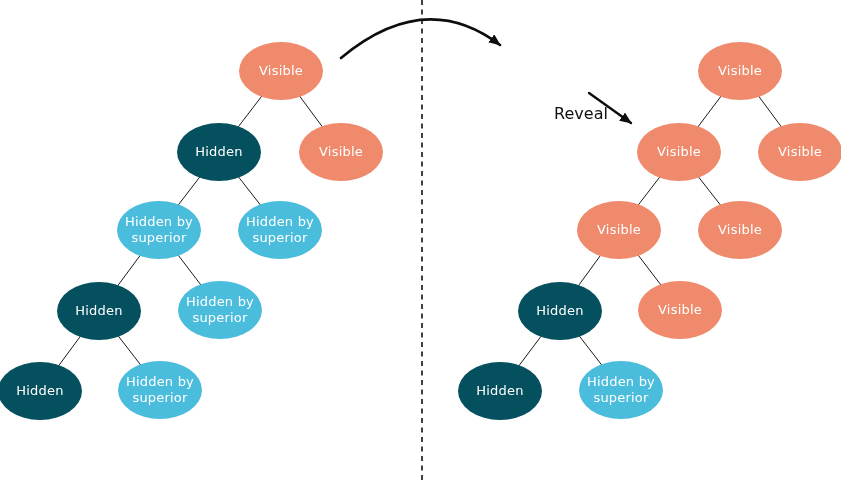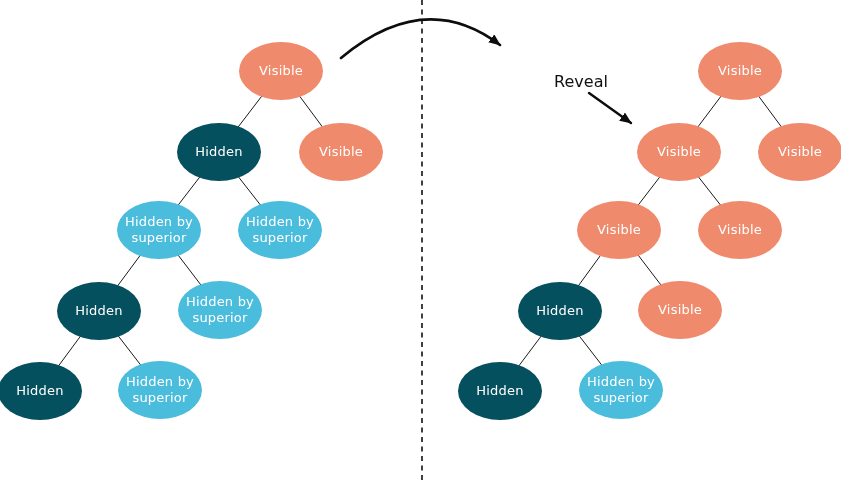--- a/index.html
+++ b/index.html
@@ -9,21 +9,21 @@
   #nodes-layer{position:absolute;left:0;top:0;width:100%;height:100%;}
   .node{
     position:absolute;border-radius:50%;
     display:flex;align-items:center;justify-content:center;
     text-align:center;font-size:13px;font-weight:500;
     line-height:1.25;letter-spacing:.2px;
   }
   .node-label{display:block;width:76px;}
   .reveal-label{
     position:absolute;transform:translate(-50%,-50%);
-    font-size:16px;font-weight:500;color:#111111;white-space:nowrap;
+    font-size:16px;font-weight:500;color:#111111;white-space:nowrap;margin-top:32px;
   }
   #edges-group line{stroke:#1b1b1b;stroke-width:1;}
   #divider-line{stroke:#111111;stroke-width:1.6;stroke-dasharray:5 4.5;fill:none;}
   .arrow{fill:none;stroke:#0d0d0d;stroke-width:2.6;stroke-linecap:round;}
   .arrow.thin{stroke-width:2.4;}
 </style>
 </head>
 <body>
 
 <div class="canvas">

